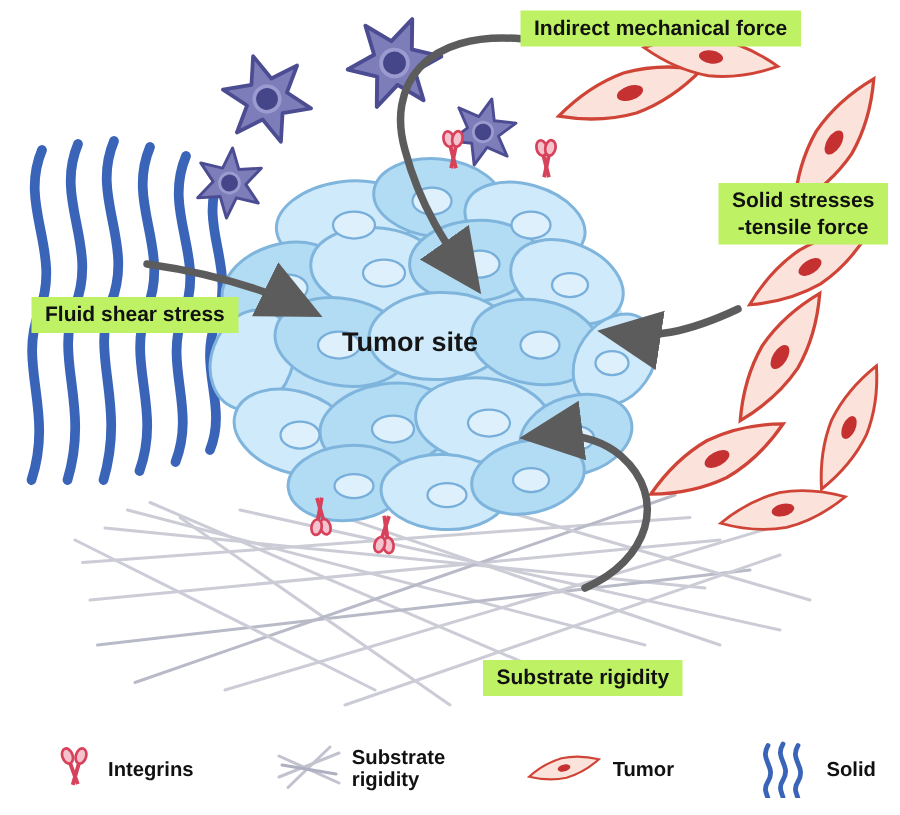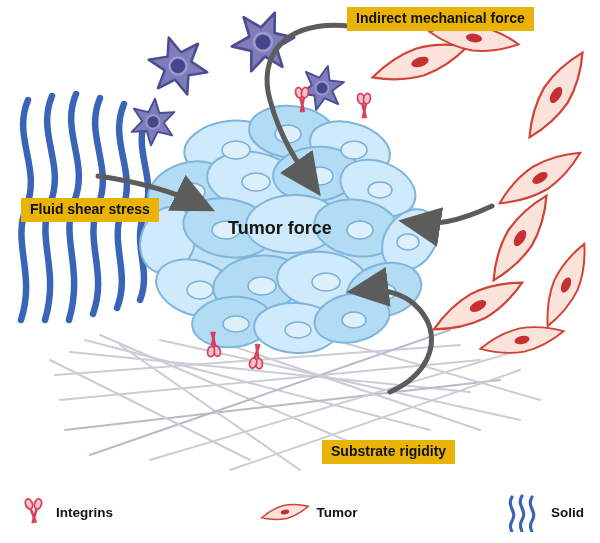--- a/index.html
+++ b/index.html
@@ -2,30 +2,30 @@
 <html><head>
 <meta charset="utf-8">
 <style>
   html,body{margin:0;padding:0;background:#ffffff;}
   .stage{
     position:relative;width:600px;height:543px;background:#ffffff;overflow:hidden;
     font-family:"Liberation Sans",sans-serif;
   }
   .stage svg.art{position:absolute;left:0;top:0;}
   .lbl{
-    position:absolute;background:#eab308;color:#111;
+    position:absolute;background:#bef264;color:#111;
     font-weight:bold;font-size:14px;line-height:1.25;
     padding:3px 9px;white-space:pre-line;text-align:center;
   }
   .tumor-label{
     position:absolute;left:228px;top:218px;
     font-weight:bold;font-size:18px;color:#151515;background:transparent;
   }
   .legend{
-    position:absolute;left:0;right:0;top:484px;height:56px;
+    position:absolute;left:16px;right:0;top:484px;height:56px;
     display:flex;align-items:center;justify-content:space-between;
     padding:0 16px;
   }
   .leg{display:flex;align-items:center;gap:6px;font-weight:bold;font-size:13.5px;color:#111;}
   .leg span{white-space:pre-line;}
 </style>
 </head>
 <body>
 
 <div class="stage">
@@ -188,39 +188,53 @@
 
     <g stroke="#5c5c5c" stroke-width="5" fill="none" stroke-linecap="round">
       <path d="M98,176 C140,182 175,192 206,207" marker-end="url(#ah)"></path>
       <path d="M349,26 C282,20 258,58 270,100 C280,138 298,164 315,188" marker-end="url(#ah)"></path>
       <path d="M492,206 C458,222 434,226 408,222" marker-end="url(#ah)"></path>
       <path d="M390,392 C432,374 446,332 414,304 C400,292 380,288 356,291" marker-end="url(#ah)"></path>
     </g>
   </svg>
 
   <div class="lbl" style="left:347px;top:7px;">Indirect mechanical force</div>
+  <div class="lbl" style="left:479px;top:122px;">Solid stresses
+-tensile force</div>
   <div class="lbl" style="left:21px;top:198px;">Fluid shear stress</div>
-  <div class="tumor-label">Tumor force</div>
+  <div class="tumor-label">Tumor site</div>
   <div class="lbl" style="left:322px;top:440px;">Substrate rigidity</div>
 
   <div class="legend">
     <div class="leg">
       <svg width="34" height="42" viewBox="-17 -21 34 42">
         <g transform="translate(-4,-8) rotate(-20)">
           <path d="M0,4 L0,20" stroke="#d8415a" stroke-width="2.6" fill="none"></path>
           <ellipse rx="3.4" ry="5.2" fill="#f4c3cd" stroke="#d8415a" stroke-width="1.8"></ellipse>
         </g>
         <g transform="translate(5,-8) rotate(16)">
           <path d="M0,4 L0,20" stroke="#d8415a" stroke-width="2.6" fill="none"></path>
           <ellipse rx="3.4" ry="5.2" fill="#f4c3cd" stroke="#d8415a" stroke-width="1.8"></ellipse>
         </g>
       </svg>
       <span>Integrins</span>
     </div>
 
+    <div class="leg">
+      <svg width="46" height="40" viewBox="-23 -20 46 40">
+        <g stroke="#c2c3cf" stroke-width="2" stroke-linecap="round">
+          <line x1="-20" y1="-8" x2="20" y2="10"></line>
+          <line x1="-20" y1="6" x2="20" y2="-10"></line>
+          <line x1="-14" y1="13" x2="14" y2="-14"></line>
+          <line x1="-18" y1="-2" x2="18" y2="4" stroke="#aeafc0"></line>
+        </g>
+      </svg>
+      <span>Substrate
+rigidity</span>
+    </div>
 
 
     <div class="leg">
       <svg width="52" height="36" viewBox="-26 -18 52 36">
         <g transform="rotate(-14) scale(0.48)">
           <path d="M-50,0 Q-25,-13 0,-14 Q25,-13 50,0 Q25,13 0,14 Q-25,13 -50,0 Z" fill="#fbe3dc" stroke="#cf4436" stroke-width="3"></path>
           <ellipse rx="9" ry="4.8" fill="#c53030"></ellipse>
         </g>
       </svg>
       <span>Tumor</span>

